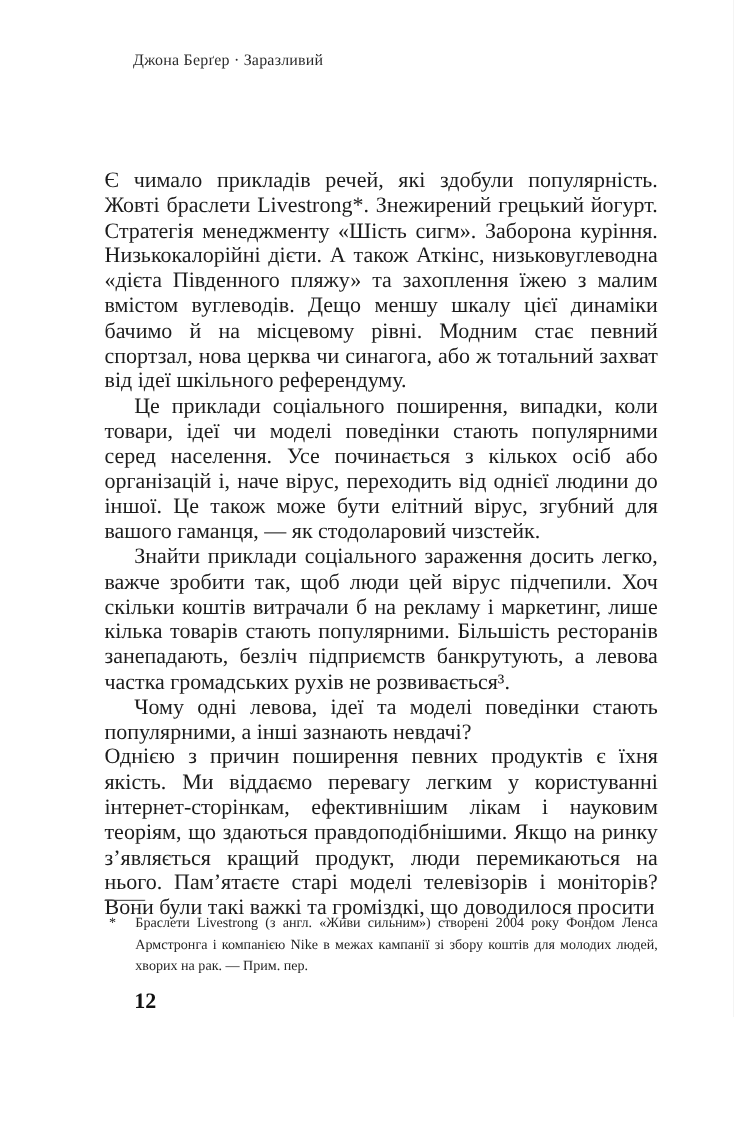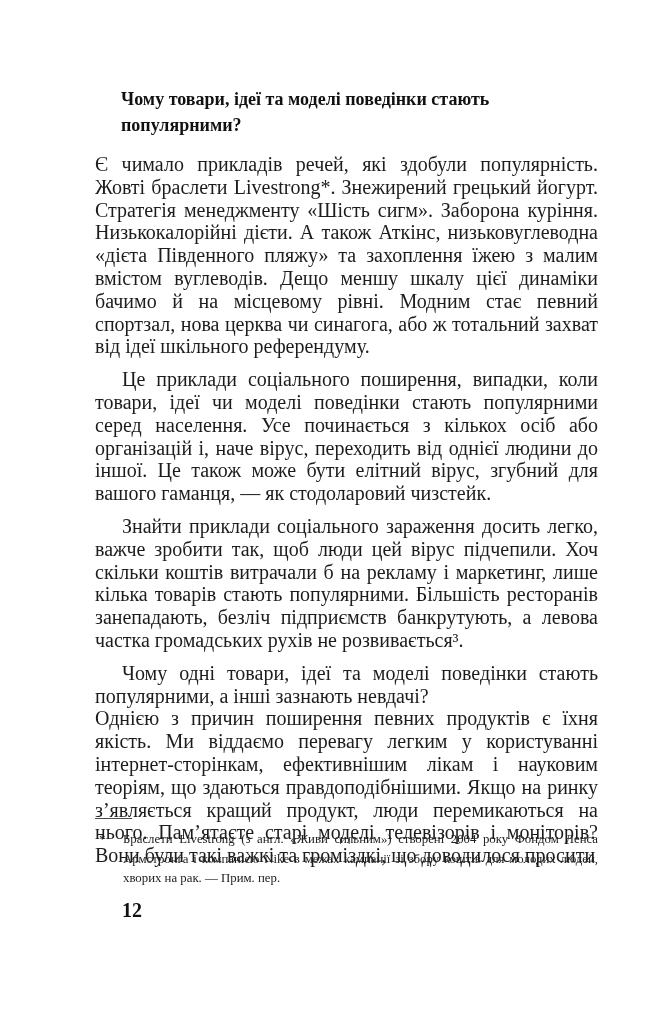--- a/index.html
+++ b/index.html
@@ -46,21 +46,20 @@
     line-height: 22.8px;
     text-align: justify;
     hyphens: auto;
   }
   .body-text p {
     margin: 0;
     padding: 0;
   }
   .body-text p.indent {
     text-indent: 27px;
-    margin-top: 10px;
   }
   .body-text p.section-gap {
   }
   .footnote-area {
     position: absolute;
     left: 95px;
     top: 818px;
     width: 503px;
   }
   .footnote-rule {
@@ -89,28 +88,28 @@
     font-size: 20px;
     font-weight: bold;
     color: #111;
   }
 </style>
 </head>
 <body>
 
 <div class="page">
 
+  <div class="running-header">Джона Берґер · Заразливий</div>
 
-  <h1 class="chapter-heading">Чому товари, ідеї та моделі поведінки стають популярними?</h1>
 
   <div class="body-text">
     <p>Є чимало прикладів речей, які здобули популярність. Жовті браслети Livestrong*. Знежирений грецький йогурт. Стратегія менеджменту «Шість сигм». Заборона куріння. Низькокалорійні дієти. А також Аткінс, низьковуглеводна «дієта Південного пляжу» та захоплення їжею з малим вмістом вуглеводів. Дещо меншу шкалу цієї динаміки бачимо й на місцевому рівні. Модним стає певний спортзал, нова церква чи синагога, або ж тотальний захват від ідеї шкільного референдуму.</p>
     <p class="indent">Це приклади соціального поширення, випадки, коли товари, ідеї чи моделі поведінки стають популярними серед населення. Усе починається з кількох осіб або організацій і, наче вірус, переходить від однієї людини до іншої. Це також може бути елітний вірус, згубний для вашого гаманця, — як стодоларовий чизстейк.</p>
     <p class="indent">Знайти приклади соціального зараження досить легко, важче зробити так, щоб люди цей вірус підчепили. Хоч скільки коштів витрачали б на рекламу і маркетинг, лише кілька товарів стають популярними. Більшість ресторанів занепадають, безліч підприємств банкрутують, а левова частка громадських рухів не розвивається³.</p>
-    <p class="indent">Чому одні товари, ідеї та моделі поведінки стають популярними, а інші зазнають невдачі?</p>
+    <p class="indent">Чому одні левова, ідеї та моделі поведінки стають популярними, а інші зазнають невдачі?</p>
     <p class="section-gap">Однією з причин поширення певних продуктів є їхня якість. Ми віддаємо перевагу легким у користуванні інтернет-сторінкам, ефективнішим лікам і науковим теоріям, що здаються правдоподібнішими. Якщо на ринку з’являється кращий продукт, люди перемикаються на нього. Пам’ятаєте старі моделі телевізорів і моніторів? Вони були такі важкі та громіздкі, що доводилося просити</p>
   </div>
 
   <div class="footnote-area">
     <div class="footnote-rule"></div>
     <div class="footnote">
       <span class="fn-marker">*</span>
       <span>Браслети Livestrong (з англ. «Живи сильним») створені 2004 року Фондом Ленса Армстронга і компанією Nike в межах кампанії зі збору коштів для молодих людей, хворих на рак. — Прим. пер.</span>
     </div>
   </div>

